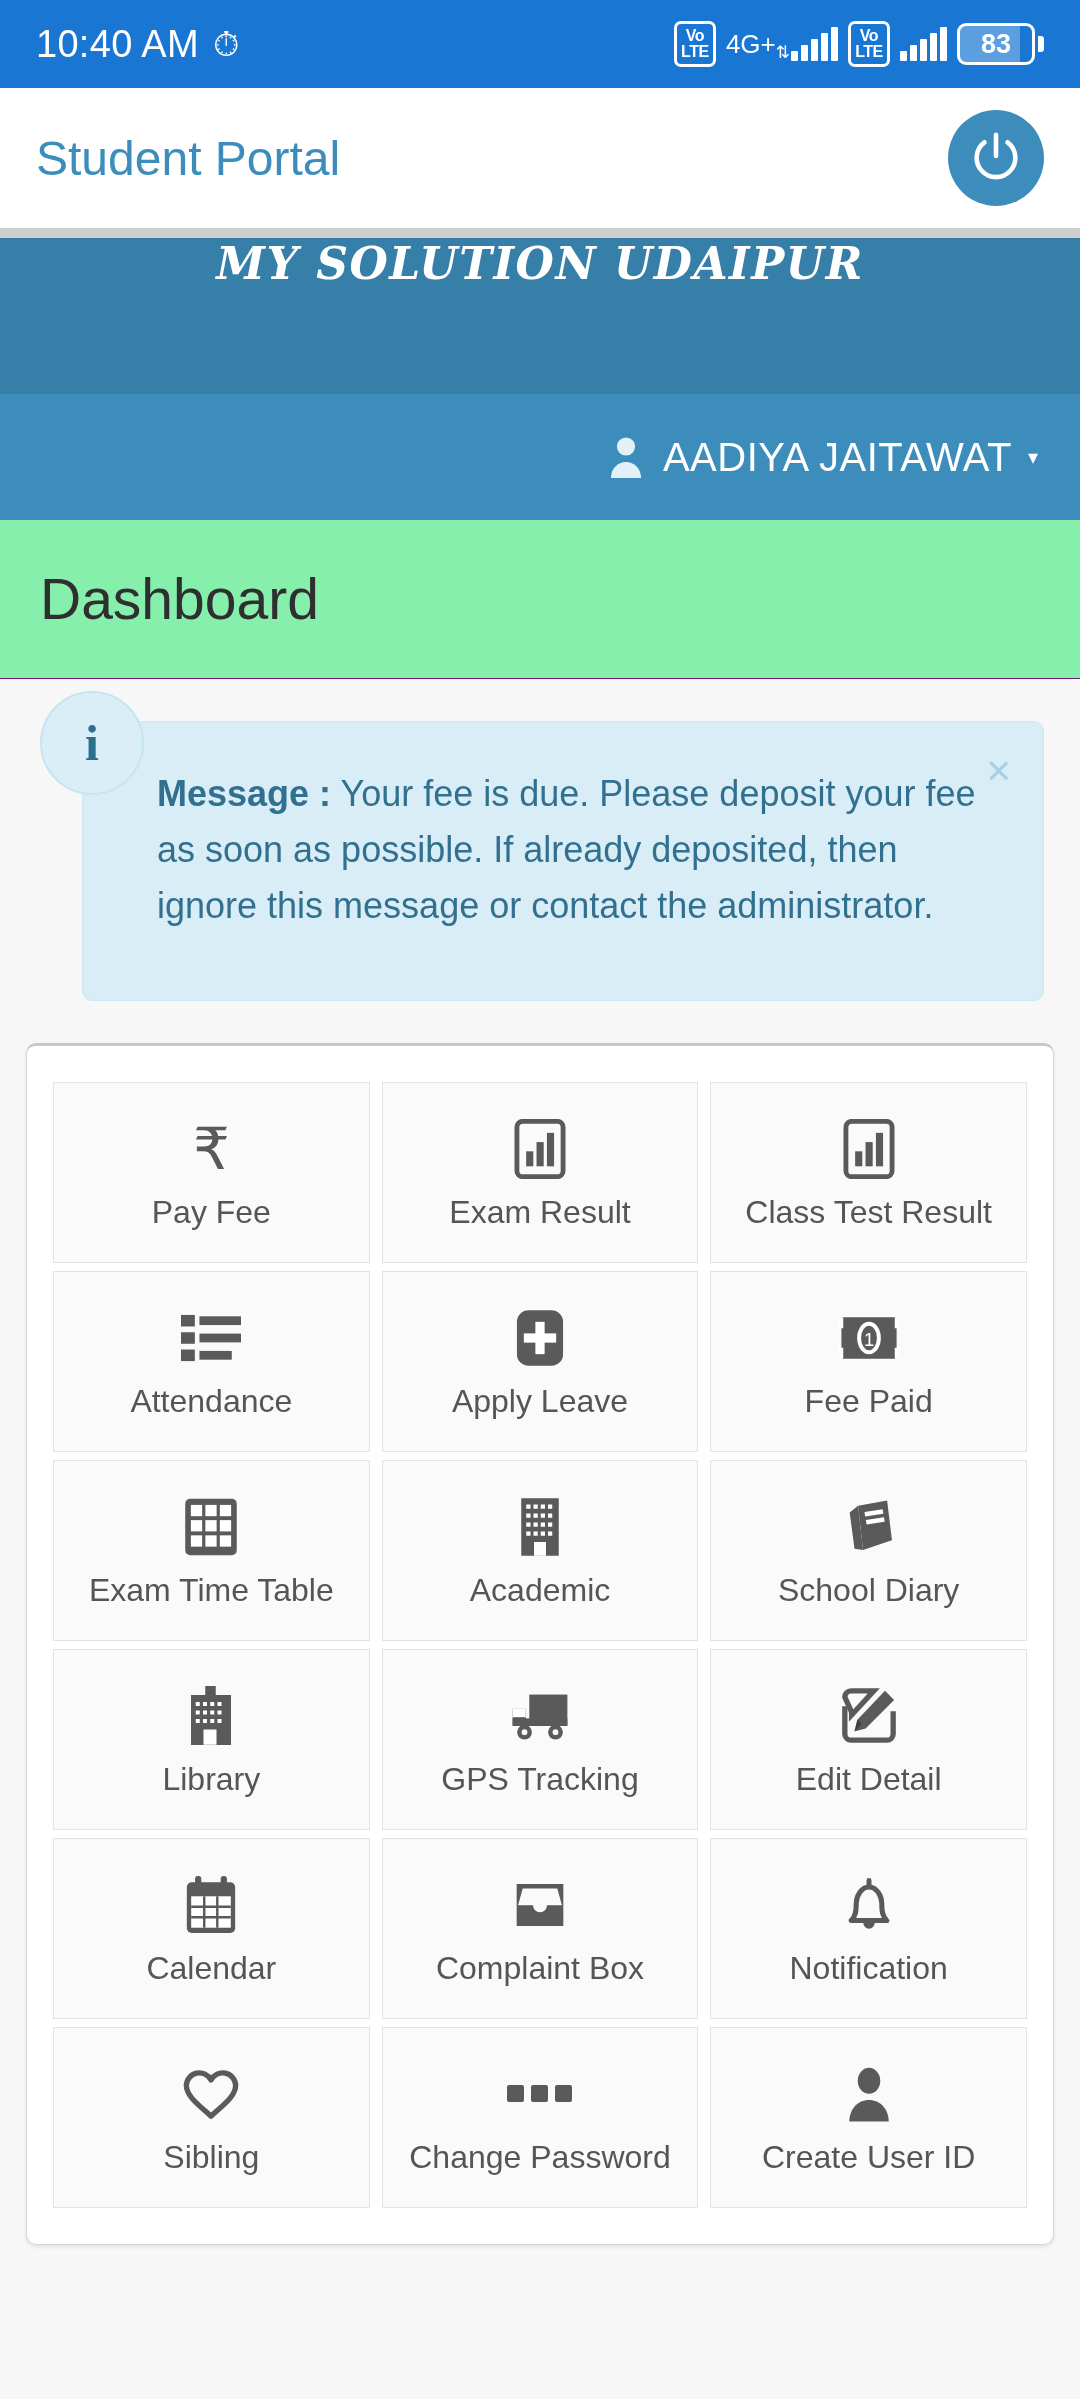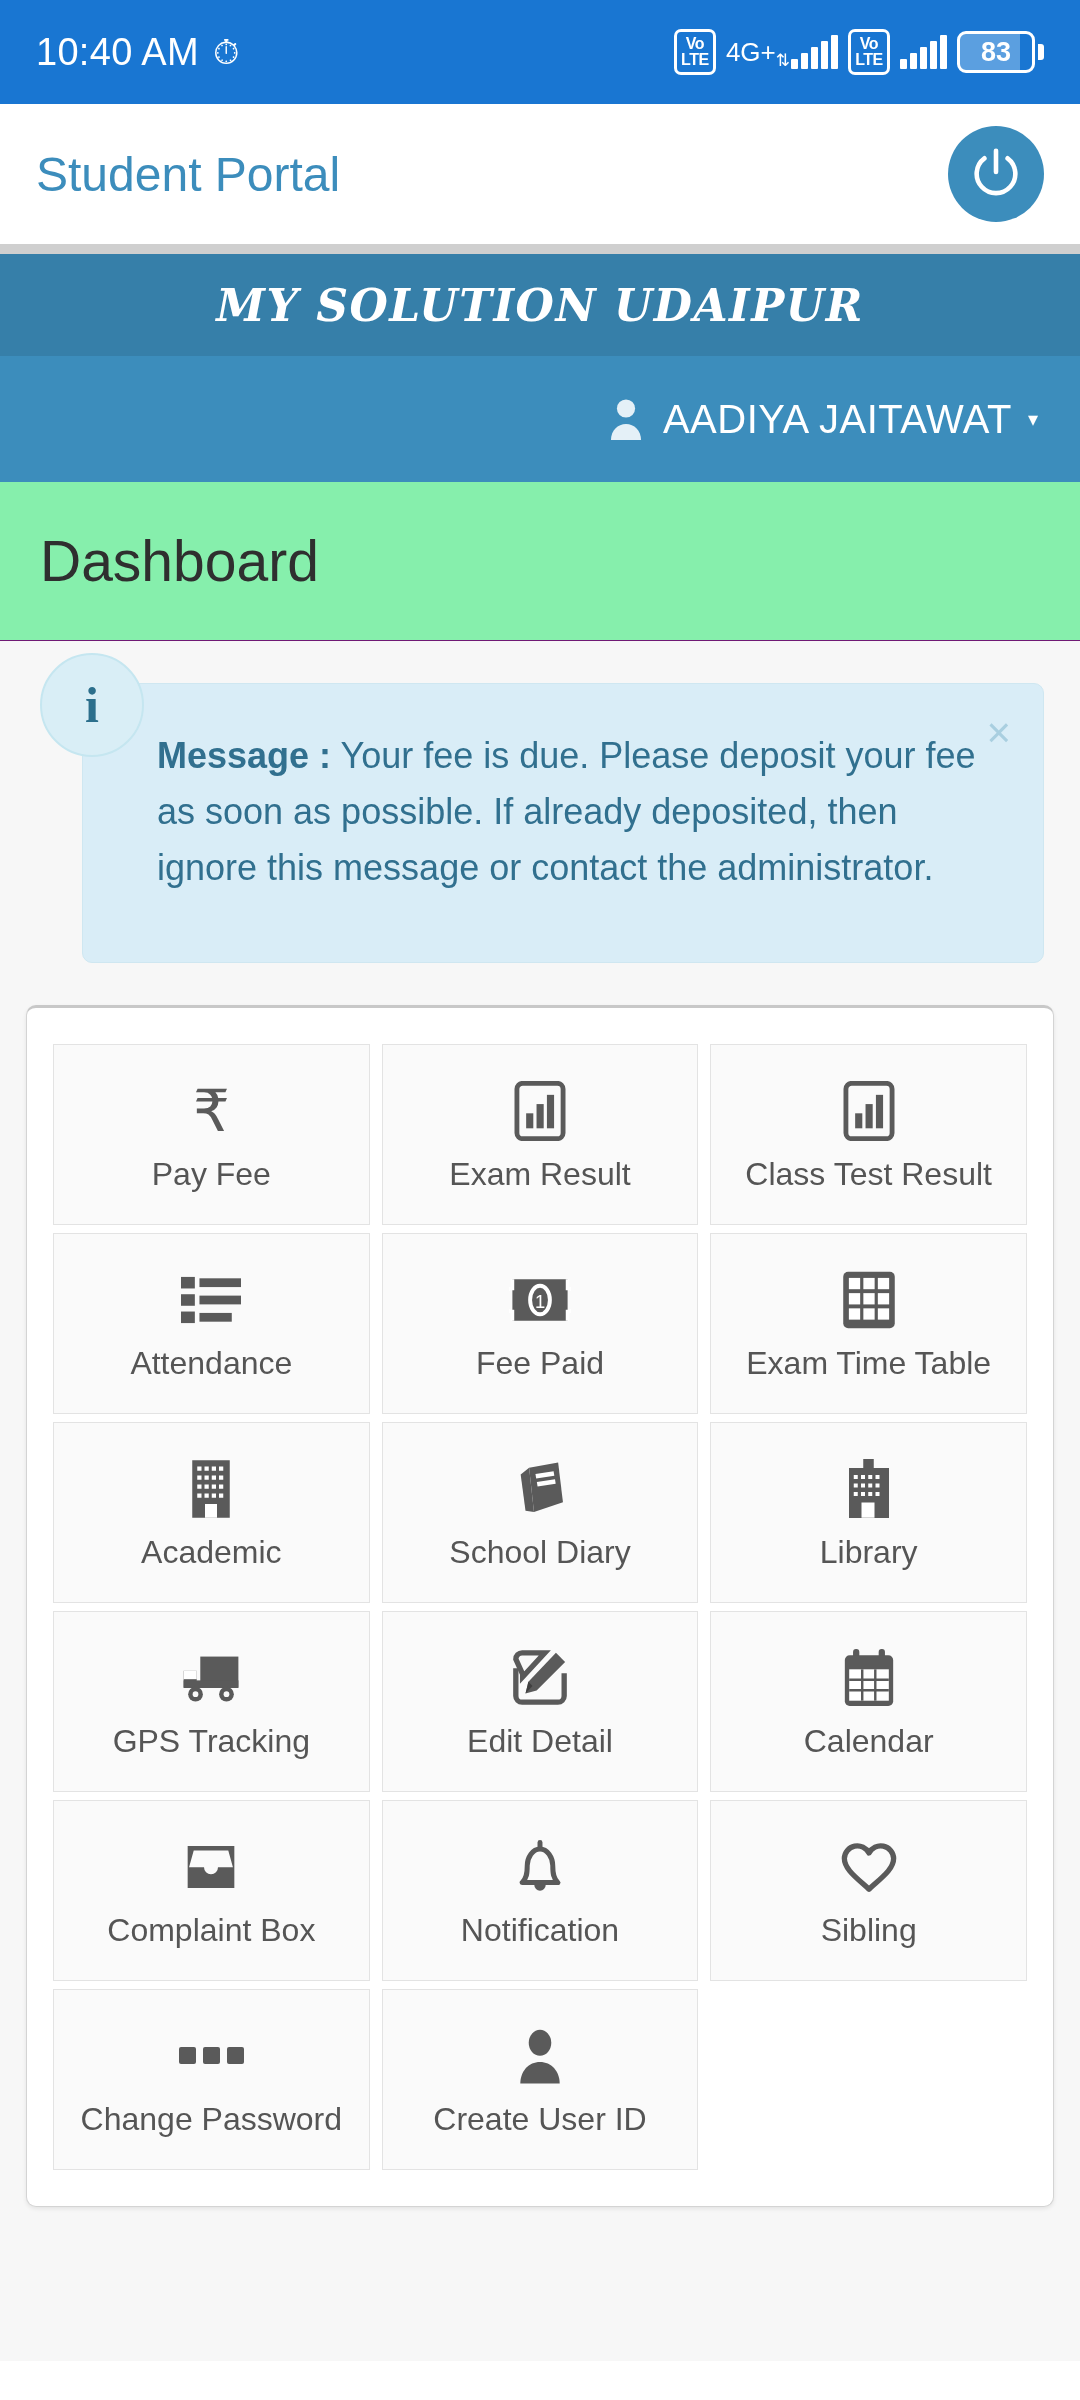--- a/index.html
+++ b/index.html
@@ -5,21 +5,21 @@
   * { margin:0; padding:0; box-sizing:border-box; }
   html, body {
     width:1080px; height:2400px;
     background:#ffffff;
     font-family:"Liberation Sans", sans-serif;
     overflow:hidden;
   }
 
   
   .statusbar{
-    height:104px; background:#1976d2; color:#fff;
+    height:88px; background:#1976d2; color:#fff;
     display:flex; align-items:center; justify-content:space-between;
     padding:0 36px;
   }
   .sb-left{ display:flex; align-items:center; gap:14px; }
   .sb-time{ font-size:38px; letter-spacing:.3px; }
   .sb-alarm{ font-size:34px; line-height:1; }
   .sb-right{ display:flex; align-items:center; gap:10px; }
   .volte{
     display:flex; flex-direction:column; align-items:center; justify-content:center;
     border:3px solid #fff; border-radius:7px; width:42px; height:46px;
@@ -56,22 +56,22 @@
   .app-title{ color:#3c8dbc; font-size:48px; }
   .power-btn{
     width:96px; height:96px; border-radius:50%; background:#3c8dbc;
     display:flex; align-items:center; justify-content:center;
   }
 
   .appbar-shadow{ height:10px; background:#cfcfcf; }
 
   
   .brand{
-    height:102px; background:#367fa9; color:#fff;
-    display:flex; align-items:center; justify-content:center;
+    height:156px; background:#367fa9; color:#fff;
+    display:flex; justify-content:center;
   }
   .brand-text{
     font-family:"DejaVu Serif", serif;
     font-style:italic; font-weight:bold;
     font-size:44px; letter-spacing:1.5px;
   }
 
   
   .userbar{
     height:126px; background:#3c8dbc; color:#fff;
@@ -269,20 +269,30 @@
             <rect x="8" y="1.6" width="18" height="3.8" fill="#5a5a5a"></rect>
             <rect x="0" y="8.5" width="6" height="5" fill="#5a5a5a"></rect>
             <rect x="8" y="9.1" width="18" height="3.8" fill="#5a5a5a"></rect>
             <rect x="0" y="16" width="6" height="5" fill="#5a5a5a"></rect>
             <rect x="8" y="16.6" width="14" height="3.8" fill="#5a5a5a"></rect>
           </svg>
         </div>
         <div class="tile-label">Attendance</div>
       </div>
 
+      <div class="tile">
+        <div class="tile-icon">
+          <svg width="52" height="60" viewBox="0 0 22 26">
+            <rect x="1" y="1" width="20" height="24" rx="5" fill="#5a5a5a"></rect>
+            <rect x="9" y="6" width="4" height="14" fill="#ffffff"></rect>
+            <rect x="4" y="11" width="14" height="4" fill="#ffffff"></rect>
+          </svg>
+        </div>
+        <div class="tile-label">Apply Leave</div>
+      </div>
 
       <div class="tile">
         <div class="tile-icon">
           <svg width="62" height="46" viewBox="0 0 26 20">
             <path d="M1 1h24v18H1z" fill="#5a5a5a"></path>
             <path d="M1 1 l0 4 a4.3 4.3 0 0 0 0 10 l0 4 M25 1 l0 4 a4.3 4.3 0 0 1 0 10 l0 4" fill="none" stroke="#ffffff" stroke-width="1.6"></path>
             <ellipse cx="13" cy="10" rx="4.3" ry="6.2" fill="none" stroke="#ffffff" stroke-width="1.7"></ellipse>
             <text x="13" y="13.6" font-size="8" font-family="Liberation Sans, sans-serif" fill="#ffffff" text-anchor="middle">1</text>
           </svg>
         </div>

